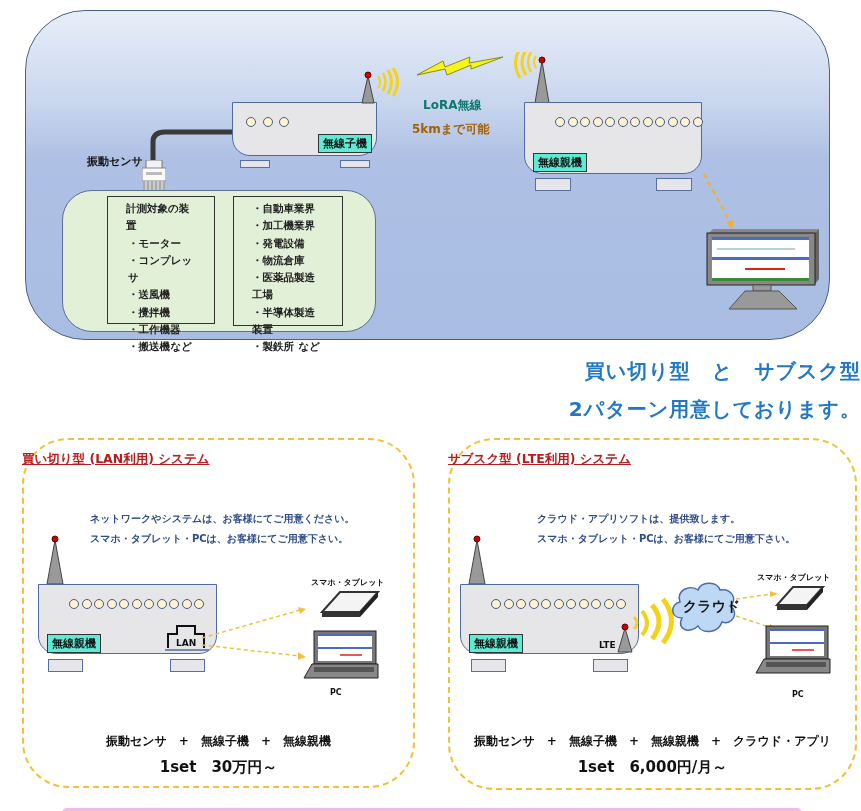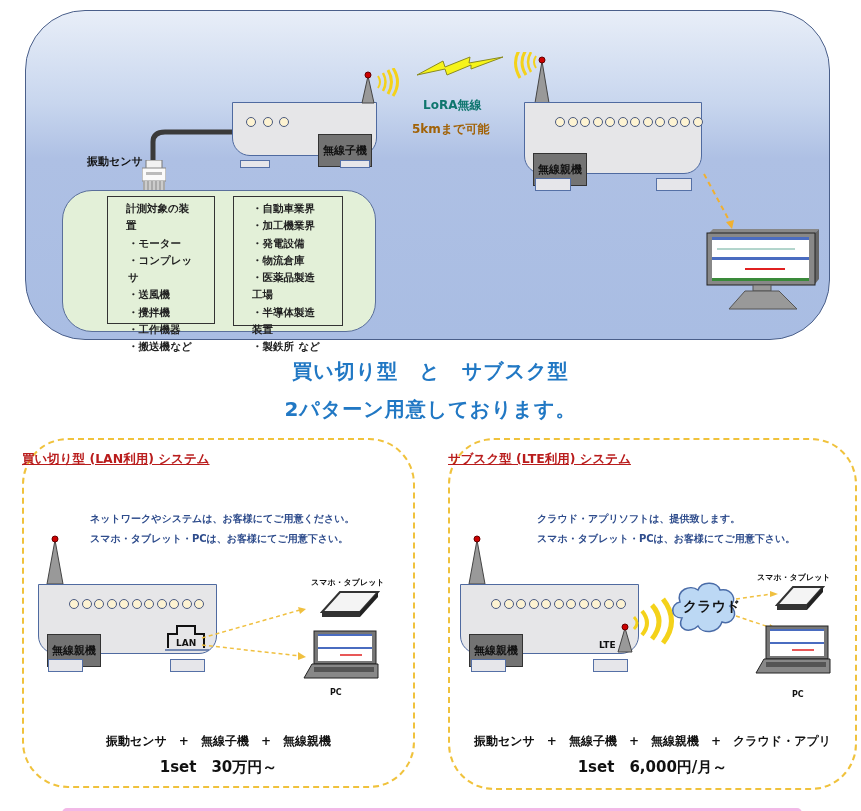--- a/index.html
+++ b/index.html
@@ -3,24 +3,24 @@
 <meta charset="utf-8">
 <style>
   html,body{margin:0;padding:0;background:#fff;}
   body{width:861px;height:811px;position:relative;overflow:hidden;font-family:"DejaVu Sans",sans-serif;}
   .abs{position:absolute;}
   .top-panel{left:25px;top:10px;width:805px;height:330px;border:1.5px solid #4a5f8a;border-radius:60px;
     background:linear-gradient(180deg,#e8eef8 0%,#c8d6ee 28%,#aec0e4 45%,#a9bde3 100%);box-sizing:border-box;}
   .device{background:#e6e6e8;border:1.5px solid #4f6aa0;box-sizing:border-box;border-radius:0 0 18px 18px;}
   .foot{background:#e6e6ea;border:1.5px solid #5570a6;box-sizing:border-box;}
   .led{width:10px;height:10px;border-radius:50%;background:#fdf3d2;border:1.5px solid #4a5a80;box-sizing:border-box;display:inline-block;margin-right:2.5px;}
-  .lbl-box{border:1.5px solid #333;background:#737373;font-size:11px;font-weight:bold;color:#111;padding:8px 4px;box-sizing:border-box;white-space:nowrap;}
+  .lbl-box{border:1.5px solid #333;background:#5eead4;font-size:11px;font-weight:bold;color:#111;padding:1px 4px;box-sizing:border-box;white-space:nowrap;}
   .green-panel{left:62px;top:190px;width:314px;height:142px;border:1.5px solid #5a6f9a;border-radius:30px;background:#e3f0d8;box-sizing:border-box;}
   .list-box{border:1.5px solid #333;background:#e3f0d8;box-sizing:border-box;font-size:10.5px;font-weight:bold;color:#222;line-height:17.3px;padding:3px 18px;}
-  .headline{left:0;width:861px;text-align:center;font-size:20px;font-weight:bold;color:#2178c4;letter-spacing:1px;}
+  .headline{left:0;width:861px;text-align:right;font-size:20px;font-weight:bold;color:#2178c4;letter-spacing:1px;}
   .dash-panel{border:2.5px dashed #f0c23c;border-radius:46px;box-sizing:border-box;}
   .sys-title{font-size:12.5px;font-weight:bold;color:#b91c1c;text-decoration:underline;text-align:left;white-space:nowrap;}
   .sys-desc{font-size:10px;font-weight:bold;color:#2e4c8c;line-height:20px;white-space:nowrap;margin-top:24px;}
   .combo{font-size:12px;font-weight:bold;color:#111;white-space:pre;text-align:center;}
   .price{font-size:15px;font-weight:bold;color:#111;white-space:pre;text-align:center;}
   .small-lbl{font-size:8px;font-weight:bold;color:#111;white-space:nowrap;}
 </style>
 </head>
 <body>
 

